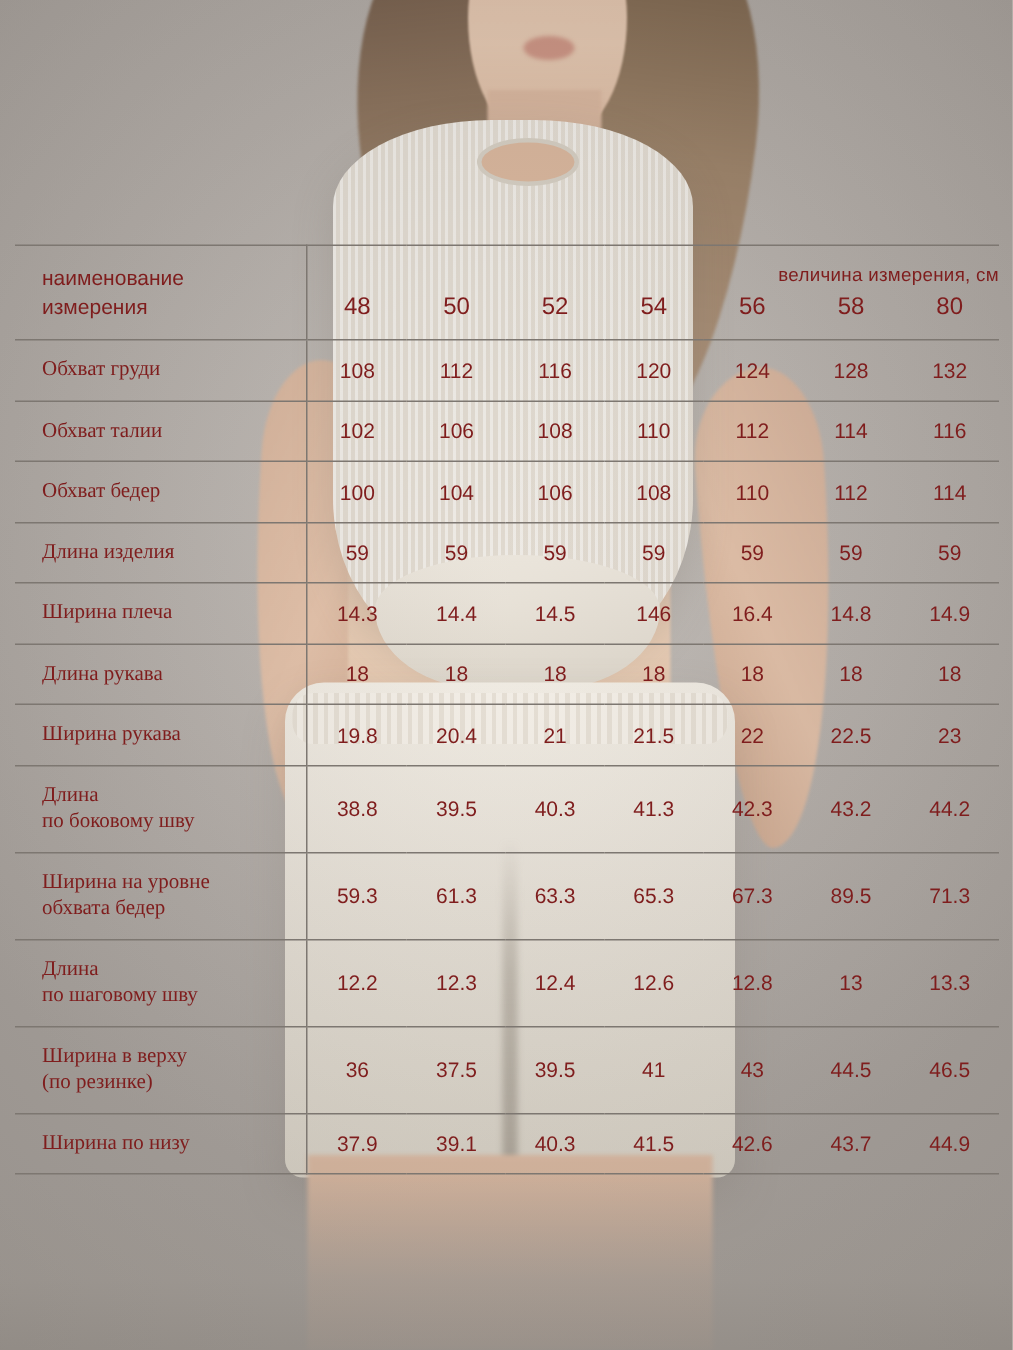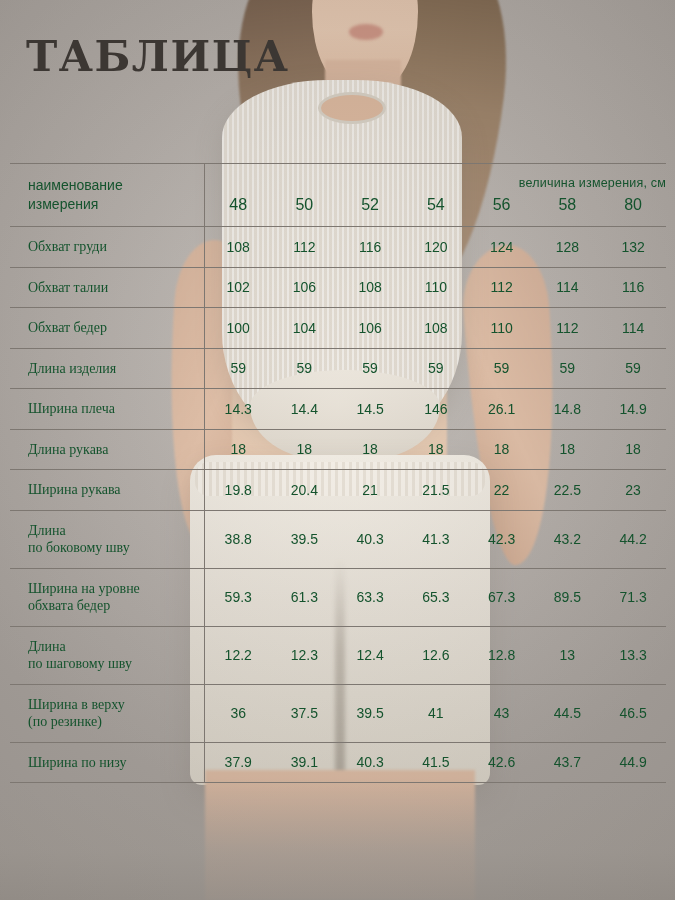--- a/index.html
+++ b/index.html
@@ -201,21 +201,21 @@
   .table-wrap {
     position: absolute;
     left: 10px;
     top: 163px;
     width: 656px;
   }
   table.size-table {
     width: 100%;
     border-collapse: collapse;
     font-size: 13.5px;
-    color: #14532d;
+    color: #7f1d1d;
   }
   table.size-table td, table.size-table th {
     border-top: 1px solid #7d7771;
     border-bottom: 1px solid #7d7771;
     padding: 0;
     font-weight: normal;
   }
   .hdr-group {
     text-align: right;
     font-size: 12.5px;
@@ -282,21 +282,20 @@
     <div class="shirt-hem"></div>
     <div class="shorts"></div>
     <div class="waistband"></div>
     <div class="shorts-split"></div>
     <div class="legs"></div>
     <div class="floor"></div>
     <div class="vignette"></div>
   </div>
 
   <div class="title-block">
-    <div class="title-main">ТАБЛИЦА</div>
   </div>
 
   <div class="table-wrap">
     <table class="size-table">
       <thead>
         <tr>
           <td class="hdr-name nowrap" rowspan="2">наименование
 измерения</td>
           <td class="hdr-group" colspan="7">величина измерения, см</td>
         </tr>
@@ -350,21 +349,21 @@
           <td class="val">59</td>
           <td class="val">59</td>
           <td class="val">59</td>
         </tr>
         <tr>
           <td class="row-label nowrap">Ширина плеча</td>
           <td class="val">14.3</td>
           <td class="val">14.4</td>
           <td class="val">14.5</td>
           <td class="val">146</td>
-          <td class="val">26.1</td>
+          <td class="val">16.4</td>
           <td class="val">14.8</td>
           <td class="val">14.9</td>
         </tr>
         <tr>
           <td class="row-label nowrap">Длина рукава</td>
           <td class="val">18</td>
           <td class="val">18</td>
           <td class="val">18</td>
           <td class="val">18</td>
           <td class="val">18</td>

